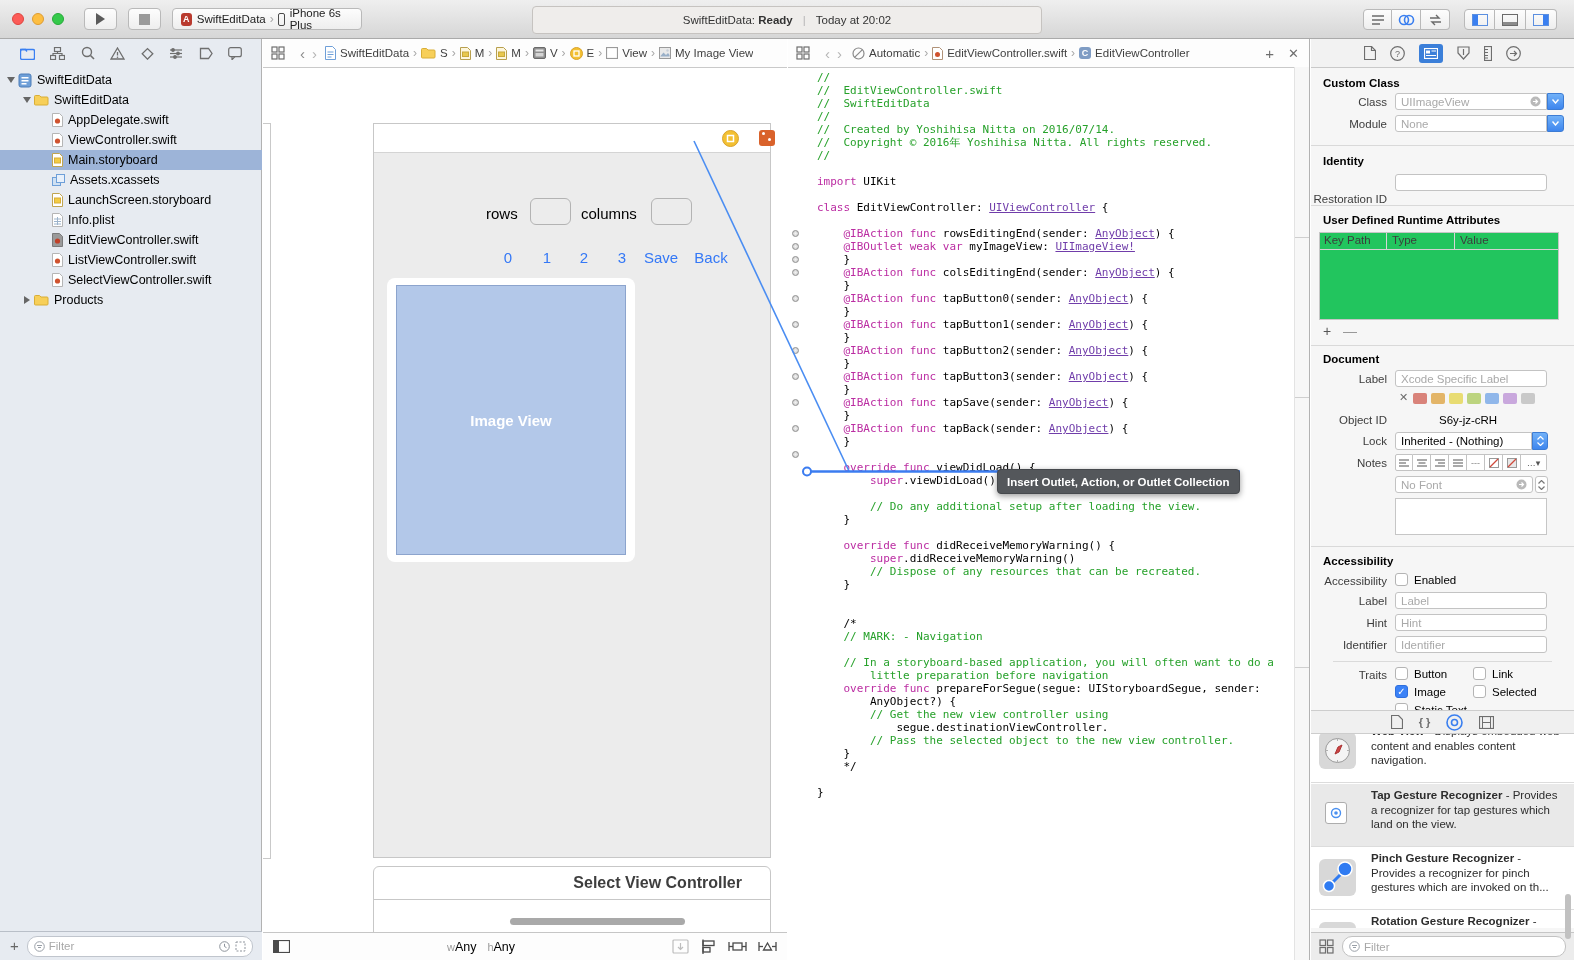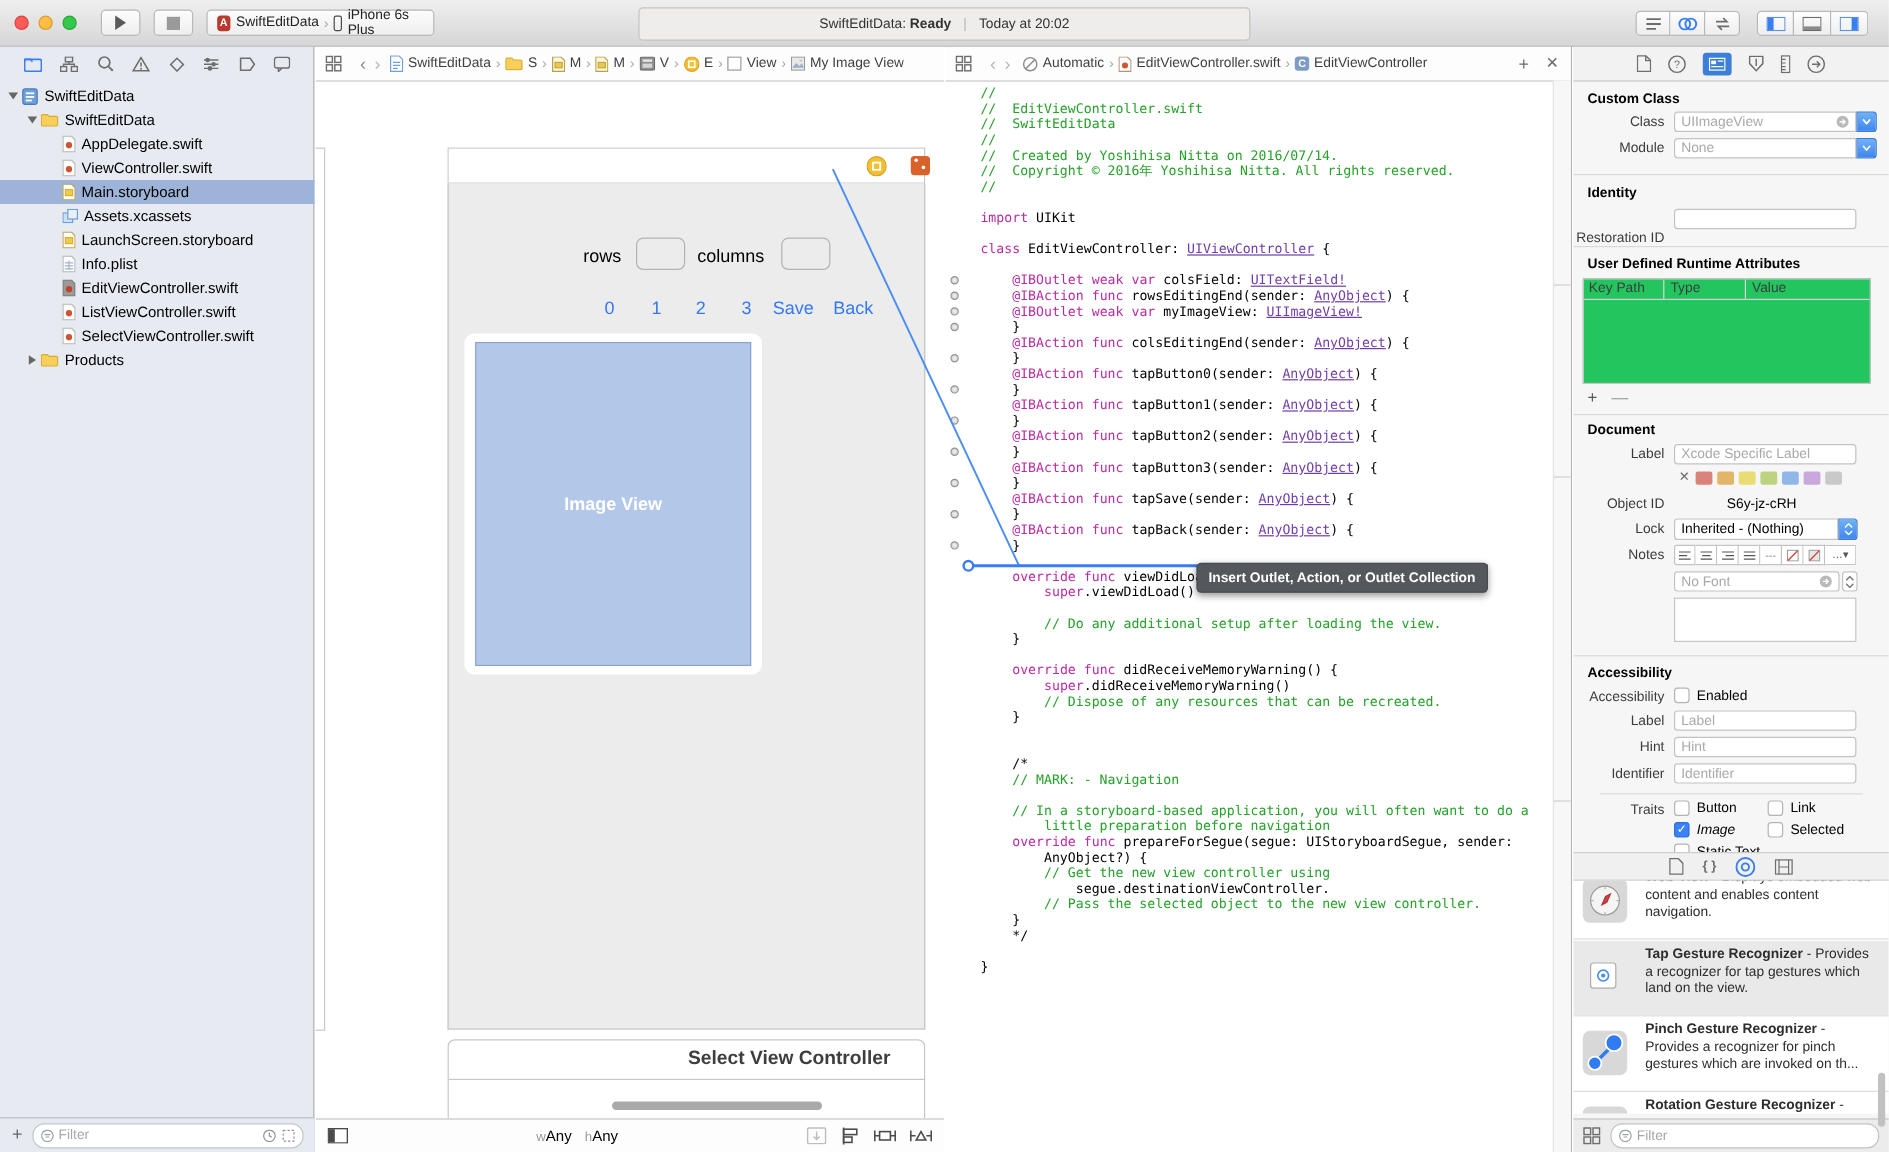--- a/index.html
+++ b/index.html
@@ -570,21 +570,20 @@
       <div class="codeline"><span class="tok-c">//  SwiftEditData</span></div>
       <div class="codeline"><span class="tok-c">//</span></div>
       <div class="codeline"><span class="tok-c">//  Created by Yoshihisa Nitta on 2016/07/14.</span></div>
       <div class="codeline"><span class="tok-c">//  Copyright © 2016年 Yoshihisa Nitta. All rights reserved.</span></div>
       <div class="codeline"><span class="tok-c">//</span></div>
       <div class="codeline"></div>
       <div class="codeline"><span class="tok-k">import</span><span class="tok-p"> UIKit</span></div>
       <div class="codeline"></div>
       <div class="codeline"><span class="tok-k">class</span><span class="tok-p"> EditViewController: </span><span class="tok-t">UIViewController</span><span class="tok-p"> {</span></div>
       <div class="codeline"></div>
-      <div class="codeline"><span class="tok-p">    </span><span class="tok-k">@IBOutlet</span><span class="tok-p"> </span><span class="tok-k">weak</span><span class="tok-p"> </span><span class="tok-k">var</span><span class="tok-p"> colsField: </span><span class="tok-t">UITextField!</span></div>
       <div class="codeline"><span class="tok-p">    </span><span class="tok-k">@IBAction</span><span class="tok-p"> </span><span class="tok-k">func</span><span class="tok-p"> rowsEditingEnd(sender: </span><span class="tok-t">AnyObject</span><span class="tok-p">) {</span></div>
       <div class="codeline"><span class="tok-p">    </span><span class="tok-k">@IBOutlet</span><span class="tok-p"> </span><span class="tok-k">weak</span><span class="tok-p"> </span><span class="tok-k">var</span><span class="tok-p"> myImageView: </span><span class="tok-t">UIImageView!</span></div>
       <div class="codeline"><span class="tok-p">    }</span></div>
       <div class="codeline"><span class="tok-p">    </span><span class="tok-k">@IBAction</span><span class="tok-p"> </span><span class="tok-k">func</span><span class="tok-p"> colsEditingEnd(sender: </span><span class="tok-t">AnyObject</span><span class="tok-p">) {</span></div>
       <div class="codeline"><span class="tok-p">    }</span></div>
       <div class="codeline"><span class="tok-p">    </span><span class="tok-k">@IBAction</span><span class="tok-p"> </span><span class="tok-k">func</span><span class="tok-p"> tapButton0(sender: </span><span class="tok-t">AnyObject</span><span class="tok-p">) {</span></div>
       <div class="codeline"><span class="tok-p">    }</span></div>
       <div class="codeline"><span class="tok-p">    </span><span class="tok-k">@IBAction</span><span class="tok-p"> </span><span class="tok-k">func</span><span class="tok-p"> tapButton1(sender: </span><span class="tok-t">AnyObject</span><span class="tok-p">) {</span></div>
       <div class="codeline"><span class="tok-p">    }</span></div>
       <div class="codeline"><span class="tok-p">    </span><span class="tok-k">@IBAction</span><span class="tok-p"> </span><span class="tok-k">func</span><span class="tok-p"> tapButton2(sender: </span><span class="tok-t">AnyObject</span><span class="tok-p">) {</span></div>
@@ -847,21 +846,21 @@
         <span class="ph">Identifier</span>
       </div>
     <div class="sepline" style="top:594px;left:22px;width:219px;background:#dadada;"></div>
     <div class="ilabel" style="left:0;top:602px;">Traits</div>
     <div id="traits" class="abs" style="left:0;top:0;width:263px;height:643px;">
         <span class="cb" style="left: 84px; top: 600px;"></span>
         <span class="cblabel" style="left: 103px; top: 601px;">Button</span>
         <span class="cb" style="left: 162px; top: 600px;"></span>
         <span class="cblabel" style="left: 181px; top: 601px;">Link</span>
         <span class="cb on" style="left: 84px; top: 618px;">✓</span>
-        <span class="cblabel" style="left: 103px; top: 619px; font-style: italic;">Image</span>
+        <span class="cblabel" style="left: 103px; top: 619px;">Image</span>
         <span class="cb" style="left: 162px; top: 618px;"></span>
         <span class="cblabel" style="left: 181px; top: 619px;">Selected</span>
         <span class="cb" style="left: 84px; top: 636px;"></span>
         <span class="cblabel" style="left: 103px; top: 637px;">Static Text</span>
       </div>
   </div>
 
   <div class="libbar">
     <svg width="12" height="14">
         <path d="M0.5 0.5 h7 l4 4 v9 h-11 Z" fill="none" stroke="#6e6e6e" stroke-width="1.2"></path>

